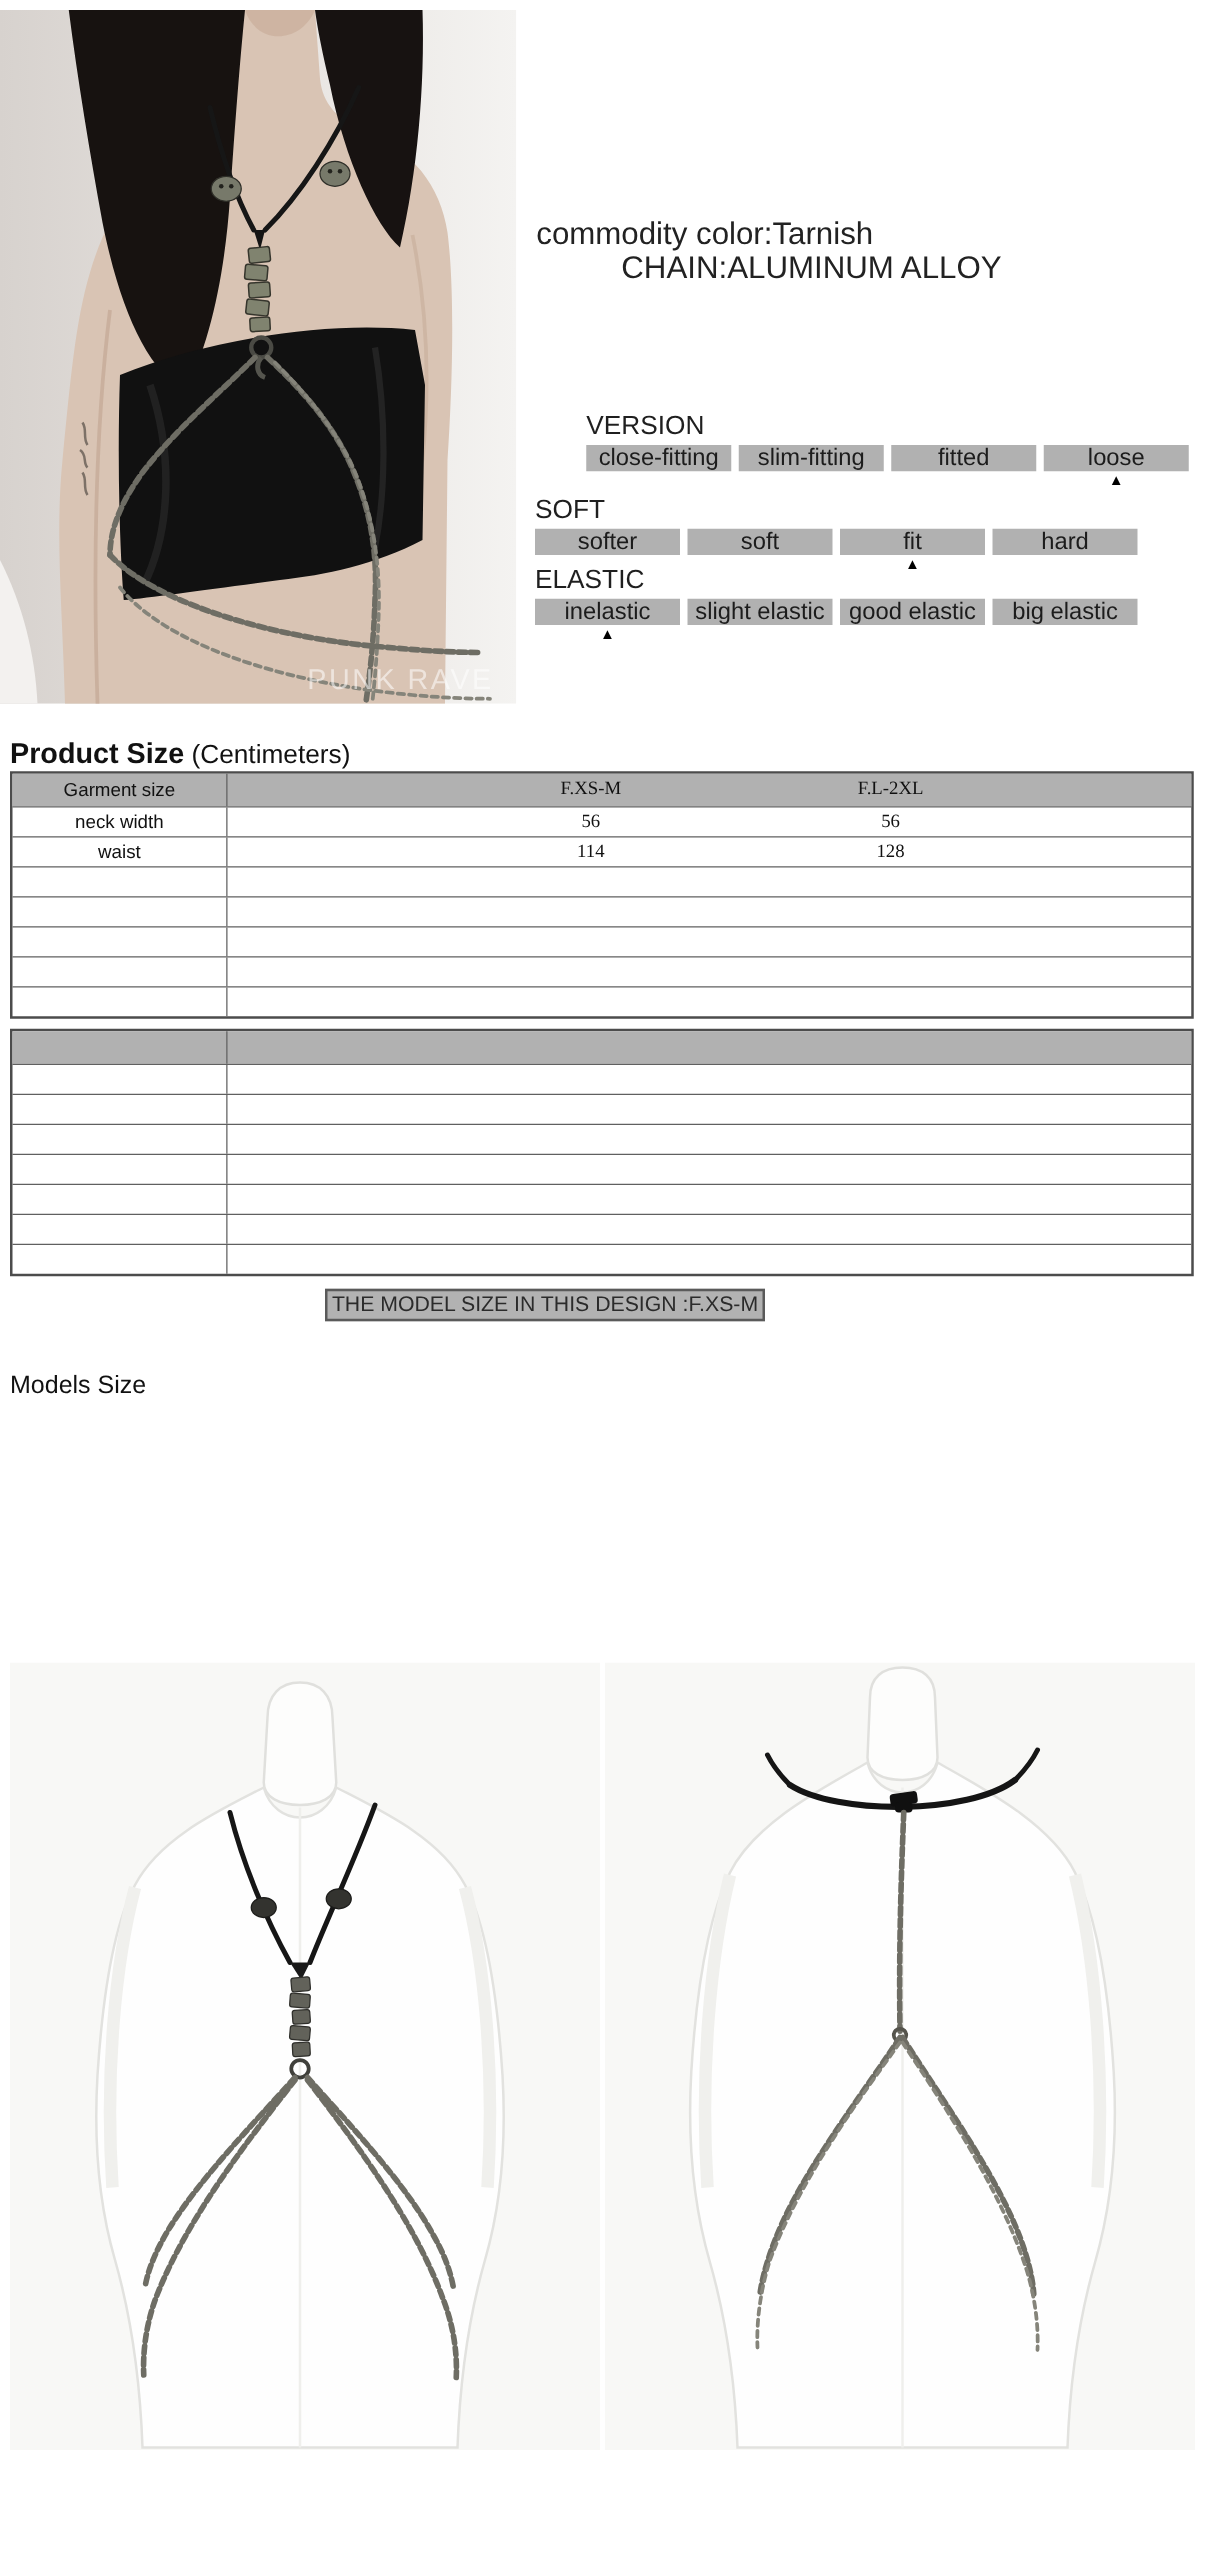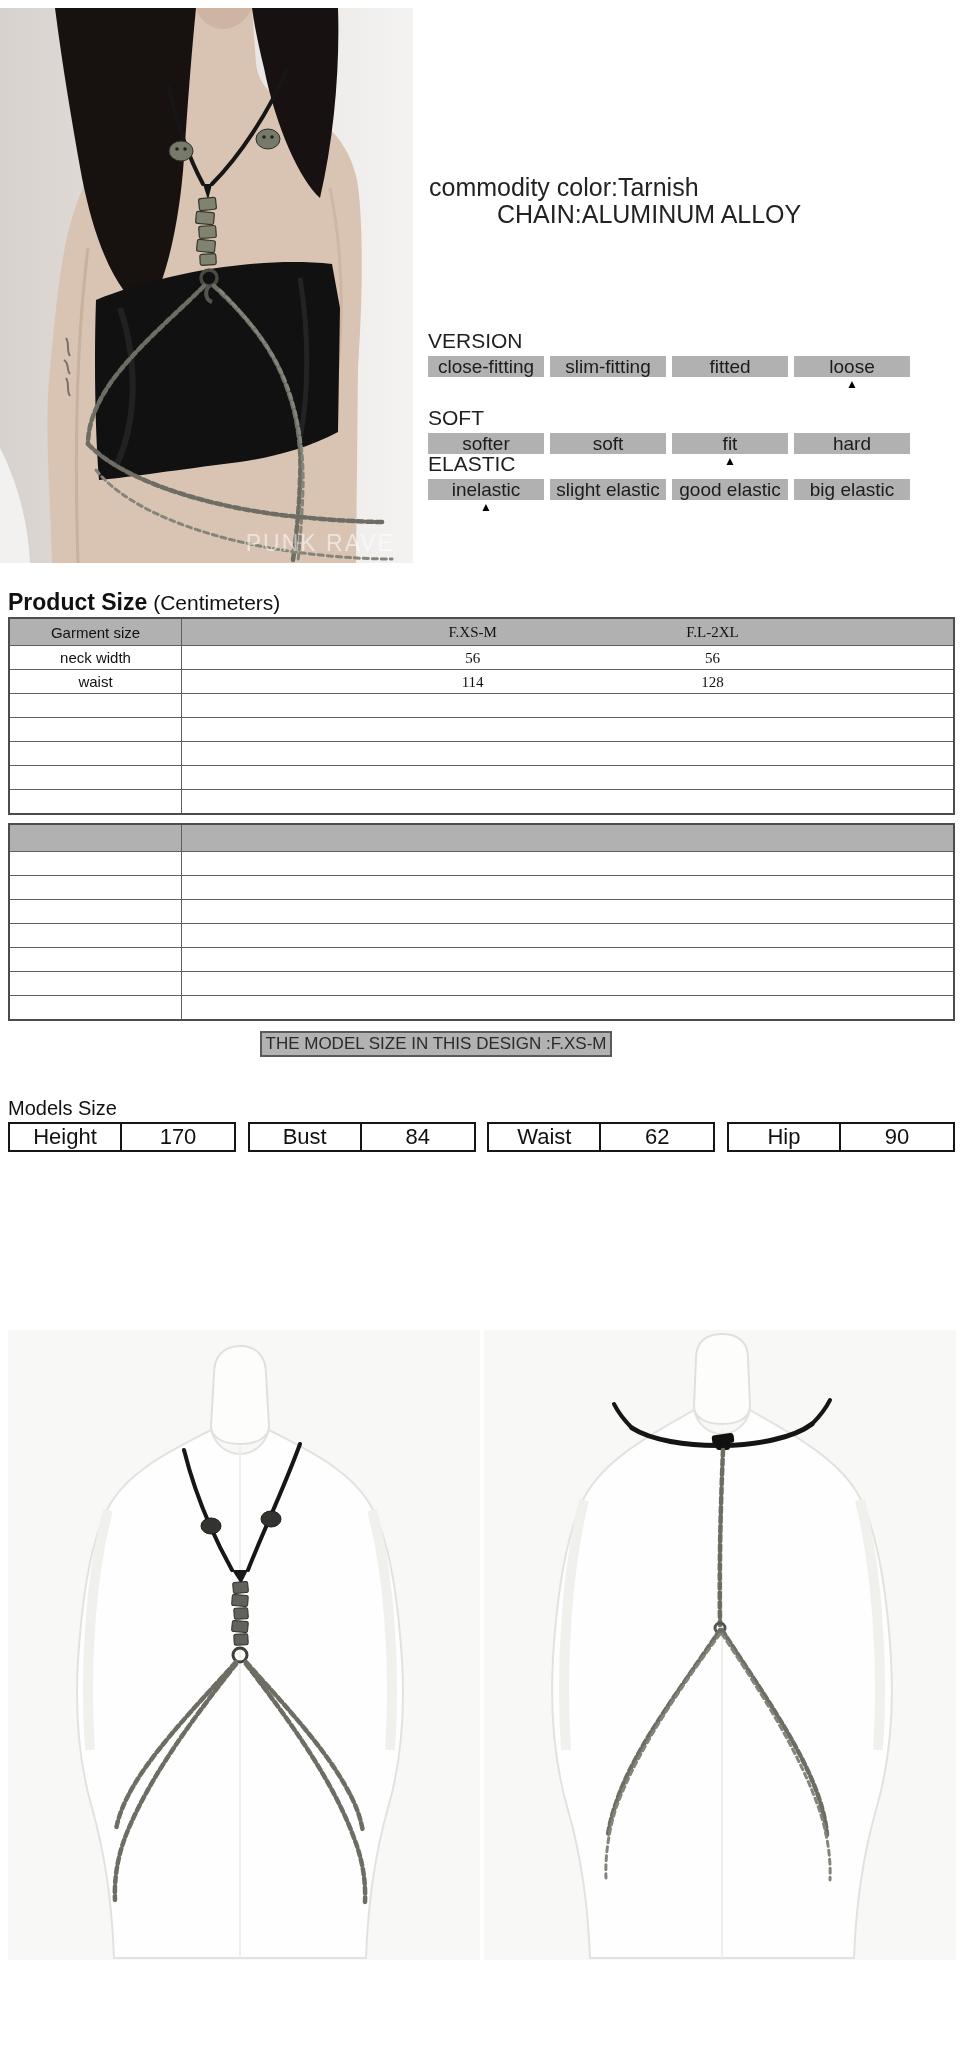--- a/index.html
+++ b/index.html
@@ -9,21 +9,21 @@
   
   .photo-hero{position:absolute;left:0;top:8px;width:413px;height:555px;display:block;}
 
   
   .specs{position:absolute;left:413px;top:160px;font-size:25px;line-height:27px;color:#222;margin-top:14px;}
   .spec-line1{padding-left:16px;}
   .spec-line2{padding-left:84px;}
 
   
   .attr{position:absolute;left:428px;width:482px;}
-  .attr-version{top:330px;} .attr-soft{top:397px;margin-top:10px;} .attr-elastic{top:453px;}
+  .attr-version{top:330px;margin-left:41px;} .attr-soft{top:397px;} .attr-elastic{top:453px;}
   .attr-title{font-size:21px;color:#1f1f1f;margin-bottom:4px;line-height:22px;}
   .attr-row{display:flex;gap:6px;position:relative;}
   .opt{width:116px;height:21px;background:#b1b1b1;color:#1c1c1c;font-size:19px;
        line-height:21px;text-align:center;overflow:hidden;white-space:nowrap;}
   .sel-arrow{position:absolute;top:100%;margin-top:1px;font-size:12px;line-height:12px;
              color:#000;transform:translateX(-50%);}
   .arrow-0{left:58px;} .arrow-2{left:302px;} .arrow-3{left:424px;}
 
   
   .size-heading{position:absolute;left:8px;top:589px;font-size:21px;color:#111;}
@@ -253,38 +253,20 @@
       </div>
     <div class="t-row">
         <div class="t-label"></div>
         <div class="t-values"></div>
       </div>
   </div>
 
   <div class="model-size-bar">THE MODEL SIZE IN THIS DESIGN :F.XS-M</div>
 
   <div class="models-size-heading">Models Size</div>
-  <div class="models-row">
-    <div class="m-box">
-      <div class="m-label">Height</div>
-      <div class="m-value">170</div>
-    </div>
-    <div class="m-box">
-      <div class="m-label">Bust</div>
-      <div class="m-value">84</div>
-    </div>
-    <div class="m-box">
-      <div class="m-label">Waist</div>
-      <div class="m-value">62</div>
-    </div>
-    <div class="m-box">
-      <div class="m-label">Hip</div>
-      <div class="m-value">90</div>
-    </div>
-  </div>
 
 
   <svg class="photo-front" viewBox="0 0 472 630" aria-hidden="true">
     <rect x="0" y="0" width="472" height="630" fill="#f8f8f6"></rect>
     <g>
       <path d="M206,44 C206,26 216,16 232,16 C248,16 258,26 258,44 L261,96 C261,108 248,114 232,114 C216,114 203,108 203,96 Z" fill="#fdfdfc" stroke="#e0e0dd" stroke-width="2"></path>
       <path d="M203,100 C168,118 120,140 100,178 C82,212 74,268 70,330 C67,382 70,430 84,478 C96,520 104,572 106,628 L358,628 C360,572 368,520 380,478 C394,430 397,382 394,330 C390,268 382,212 364,178 C344,140 296,118 261,100 C252,132 212,132 203,100 Z" fill="#fefefe" stroke="#e2e2df" stroke-width="2"></path>
       <path d="M232,116 L232,628" stroke="#efefec" stroke-width="2"></path>
       <path d="M100,180 C84,240 76,330 82,420" stroke="#f0f0ed" stroke-width="10" fill="none"></path>
       <path d="M364,180 C380,240 388,330 382,420" stroke="#f0f0ed" stroke-width="10" fill="none"></path>

